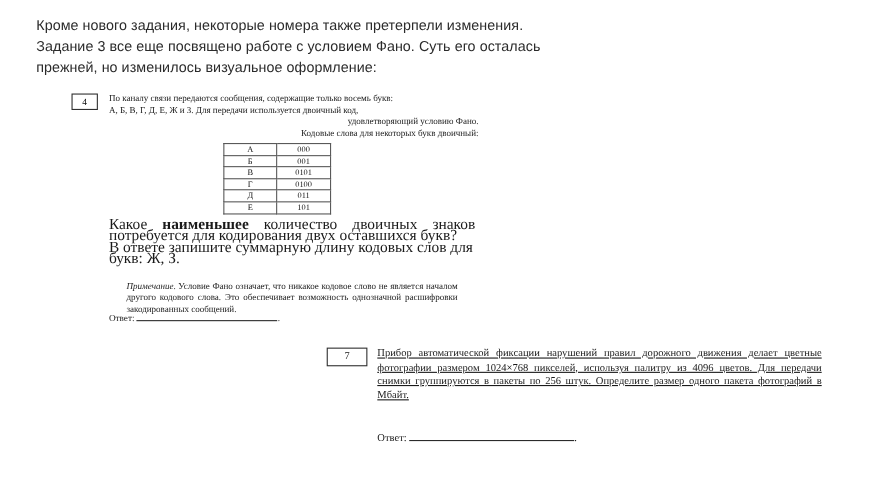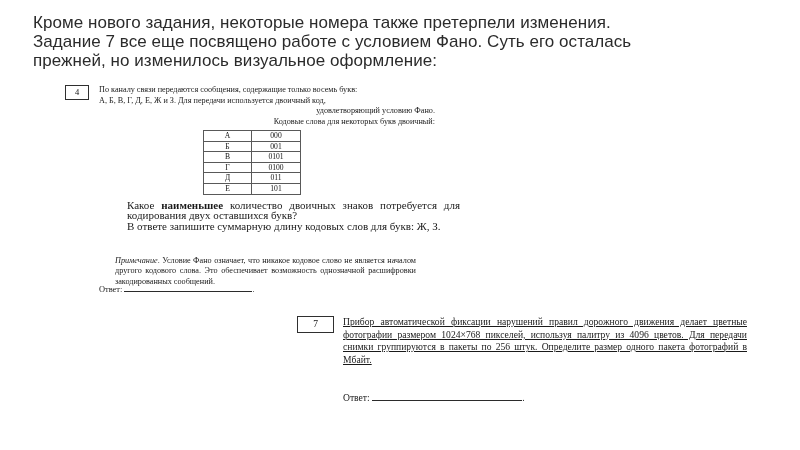--- a/index.html
+++ b/index.html
@@ -18,21 +18,21 @@
     -webkit-font-smoothing: antialiased;
   }
 
   
   .intro {
     position: absolute;
     left: 33px;
     top: 13px;
     width: 520px;
     font-family: "Liberation Sans", "DejaVu Sans", sans-serif;
-    font-size: 17px;
+    font-size: 13px;
     line-height: 19px;
     color: #2b2b2b;
     letter-spacing: 0.05px;
   }
   .intro p {
     margin: 0;
     white-space: nowrap;
   }
 
   
@@ -108,24 +108,23 @@
   }
   table.code-table td.col-letter { width: 47px; }
   table.code-table td.col-code   { width: 48px; }
 
   
   .t4-question {
     position: absolute;
     left: 99px;
     top: 200px;
     width: 333px;
-    font-size: 11px;
+    font-size: 14px;
     line-height: 10.4px;
     text-align: justify;
-    margin-left: 28px;
   }
   .t4-question p { margin: 0; }
   .t4-question p.line-left { text-align: left; }
 
   .t4-note {
     position: absolute;
     left: 99px;
     top: 240px;
     width: 333px;
     font-size: 8.2px;
@@ -177,21 +176,21 @@
     top: 392px;
     font-size: 9.6px;
   }
   #t7-answer .blank { width: 150px; }
 </style>
 </head>
 <body>
 
 <div class="intro">
   <p>Кроме нового задания, некоторые номера также претерпели изменения.</p>
-  <p>Задание 7 все еще посвящено работе с условием Фано. Суть его осталась</p>
+  <p>Задание 3 все еще посвящено работе с условием Фано. Суть его осталась</p>
   <p>прежней, но изменилось визуальное оформление:</p>
 </div>
 
 <div class="task" id="task4">
   <div class="task-num">4</div>
   <div class="task-body">
     <p>По каналу связи передаются сообщения, содержащие только восемь букв:</p>
     <p>А, Б, В, Г, Д, Е, Ж и З. Для передачи используется двоичный код,</p>
     <p class="nojust">удовлетворяющий условию Фано.</p>
     <p class="nojust">Кодовые слова для некоторых букв двоичный:</p>

